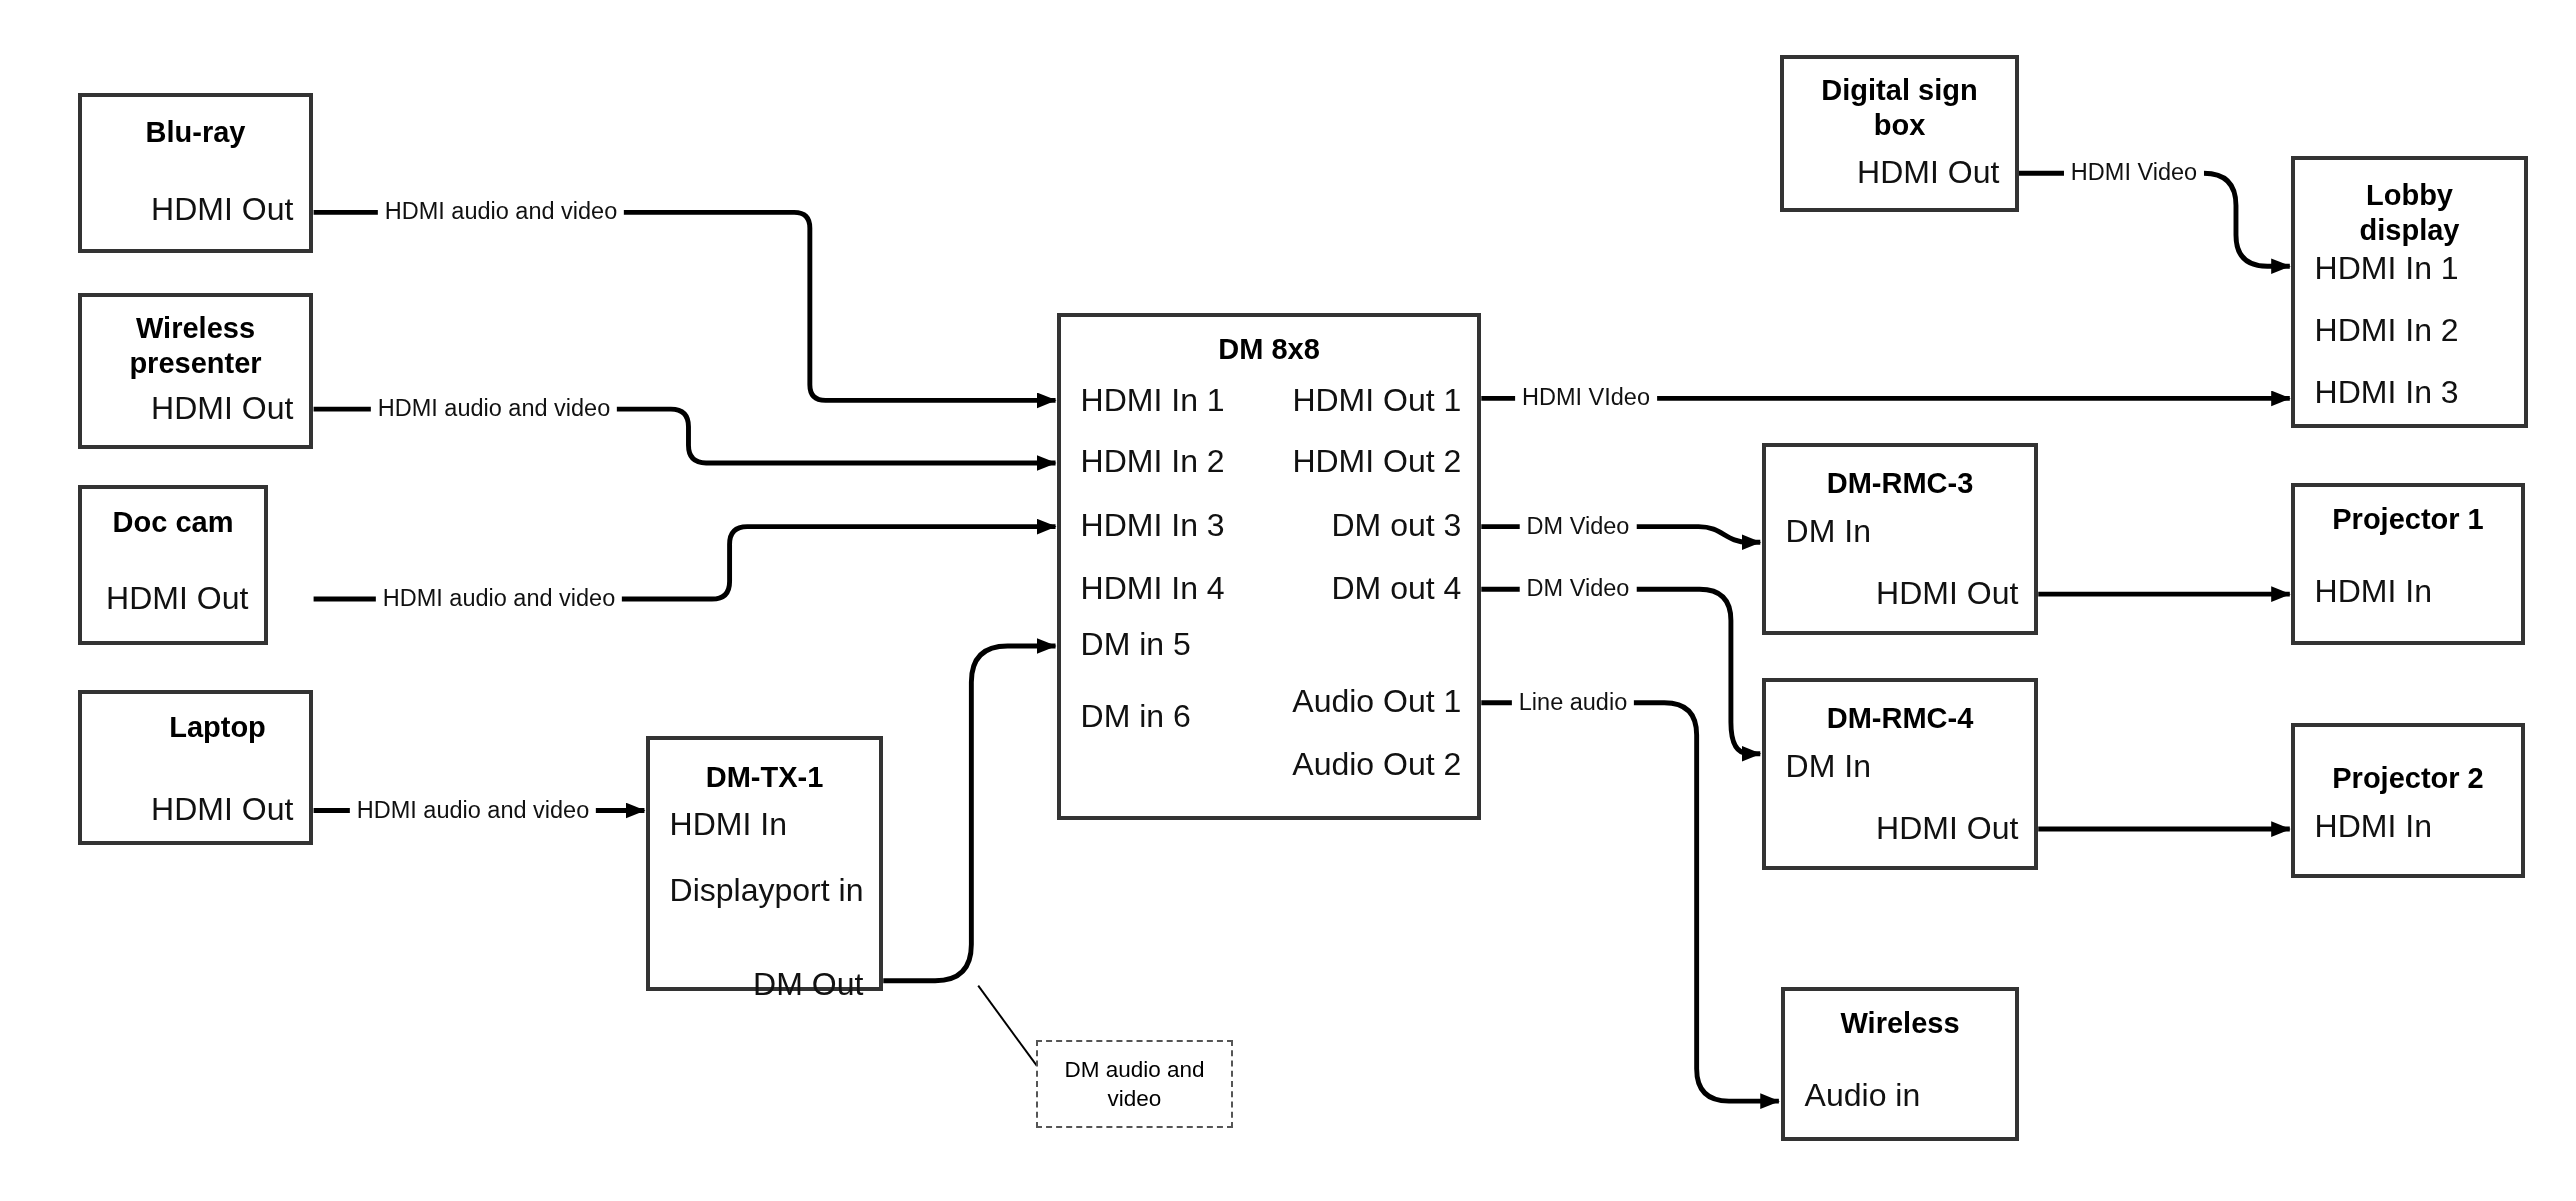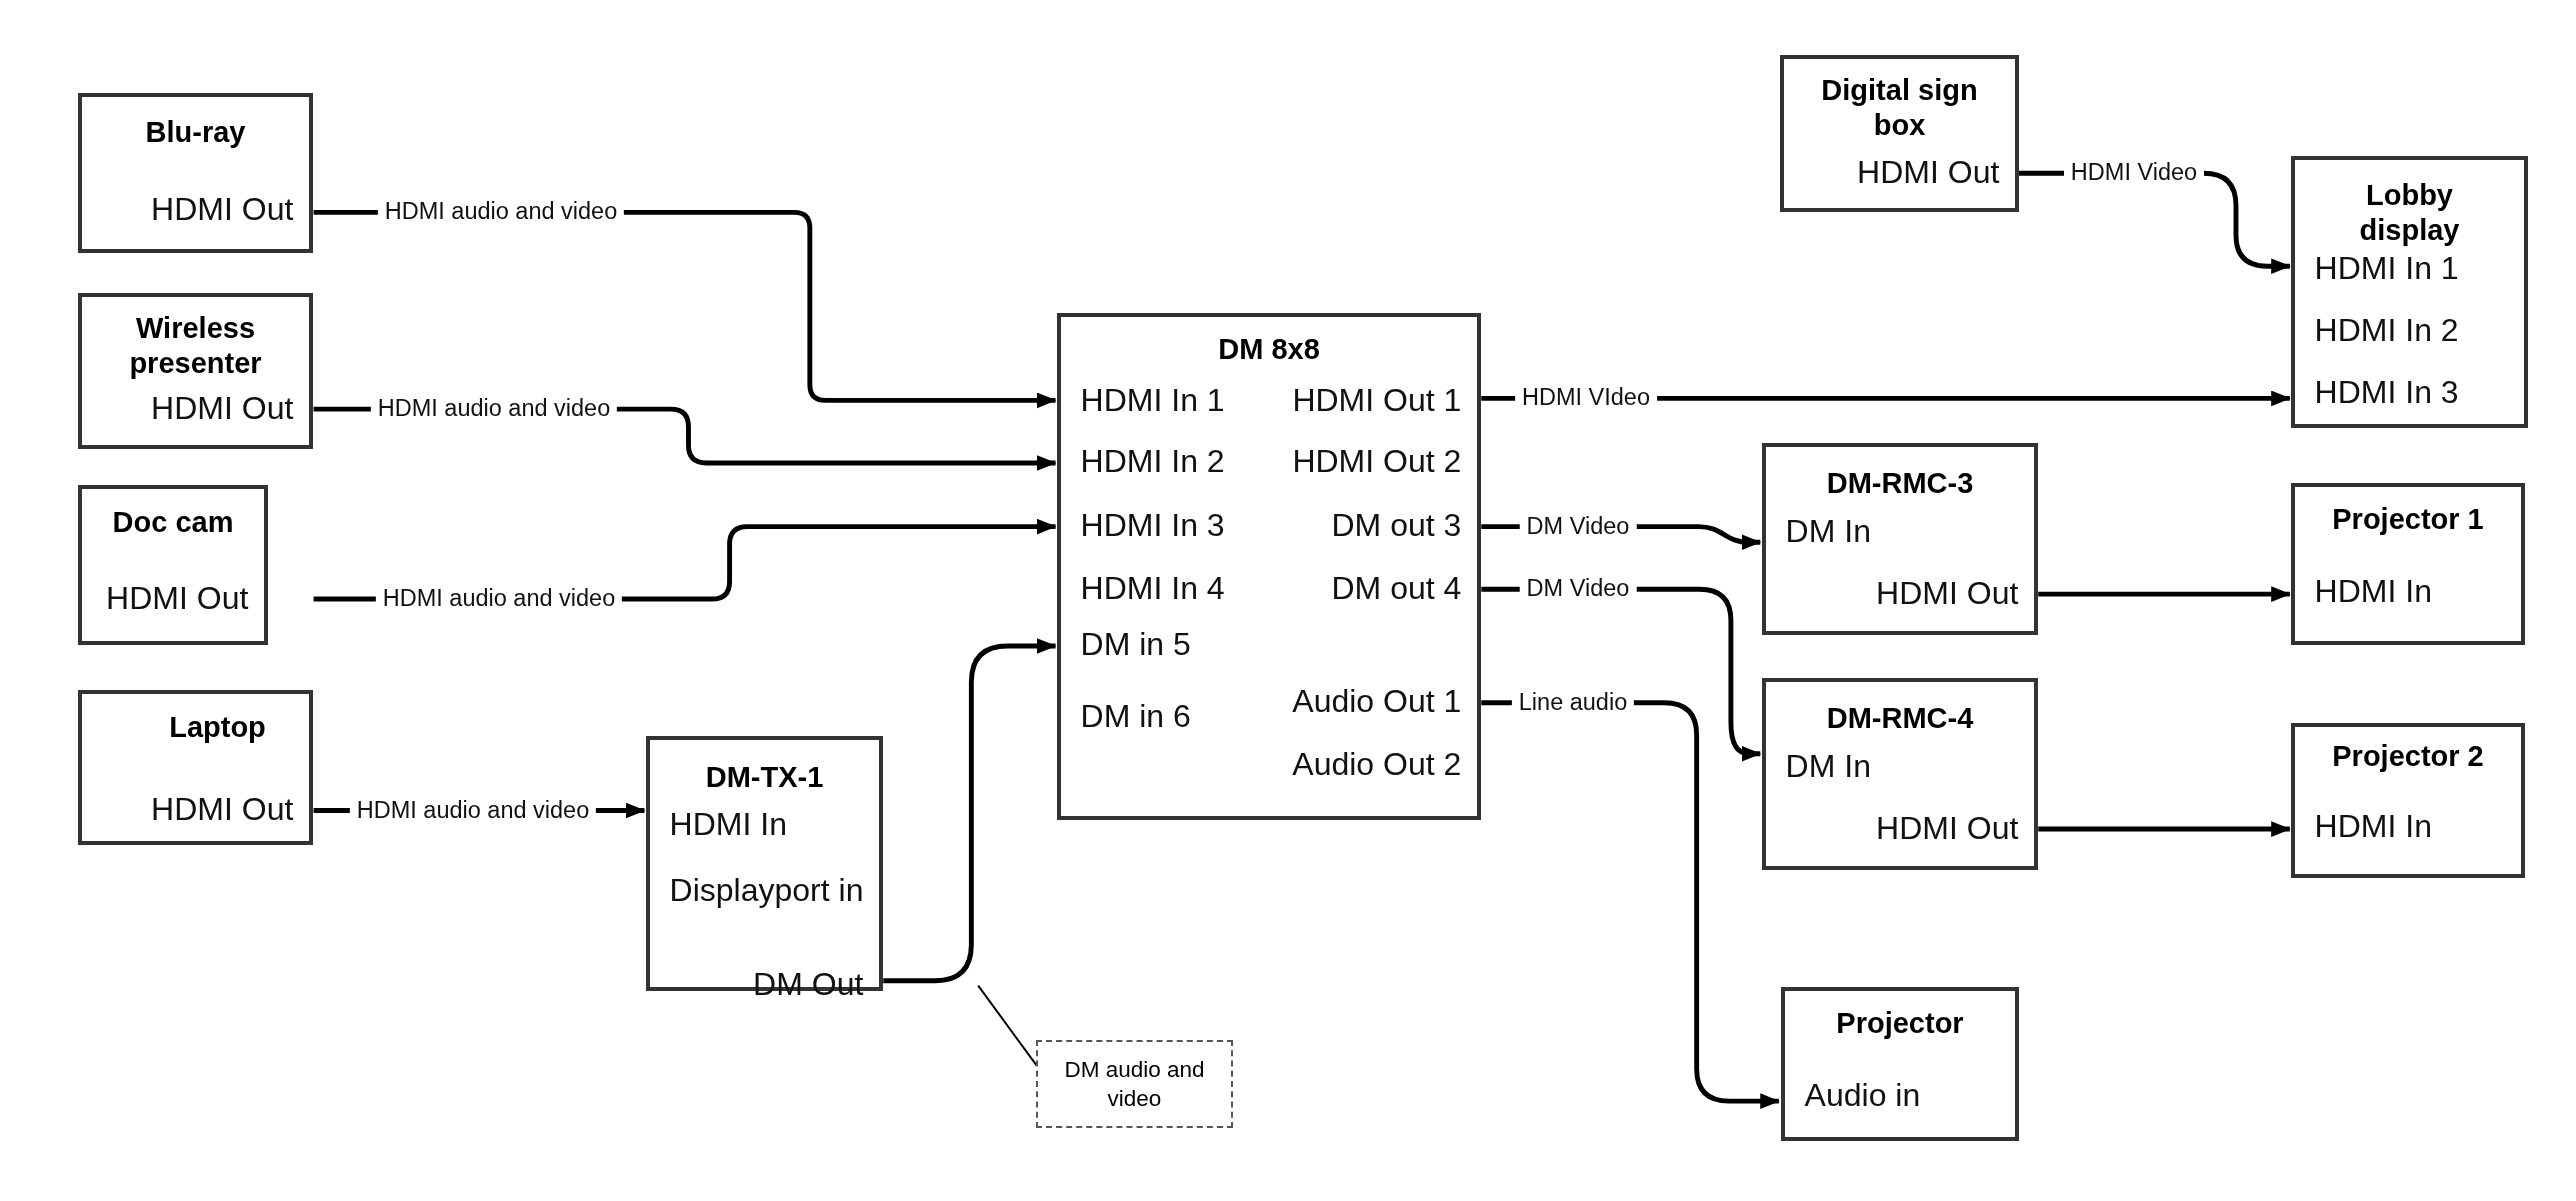--- a/index.html
+++ b/index.html
@@ -129,26 +129,26 @@
     <div class="port pl" style="top:90px;">HDMI In</div>
   </div>
 
   <div class="node" style="left:1762px;top:678px;width:276px;height:192px;">
     <div class="title" style="top:18.6px;">DM-RMC-4</div>
     <div class="port pl" style="top:70px;">DM In</div>
     <div class="port pr" style="top:132px;">HDMI Out</div>
   </div>
 
   <div class="node" style="left:2291px;top:723px;width:234px;height:155px;">
-    <div class="title" style="top:12px;">Projector 2</div>
+    <div class="title" style="top:34px;">Projector 2</div>
     <div class="port pl" style="top:85px;">HDMI In</div>
   </div>
 
   <div class="node" style="left:1781px;top:987px;width:238px;height:154px;">
-    <div class="title" style="top:14.7px;">Projector</div>
+    <div class="title" style="top:14.7px;">Wireless</div>
     <div class="port pl" style="top:90px;">Audio in</div>
   </div>
 
   <span class="wlabel" style="left:501px;top:212px;">HDMI audio and video</span>
   <span class="wlabel" style="left:494px;top:409px;">HDMI audio and video</span>
   <span class="wlabel" style="left:499px;top:599px;">HDMI audio and video</span>
   <span class="wlabel" style="left:473px;top:811px;">HDMI audio and video</span>
   <span class="wlabel" style="left:2134px;top:173px;">HDMI Video</span>
   <span class="wlabel" style="left:1586px;top:398px;">HDMI VIdeo</span>
   <span class="wlabel" style="left:1578px;top:527px;">DM Video</span>

